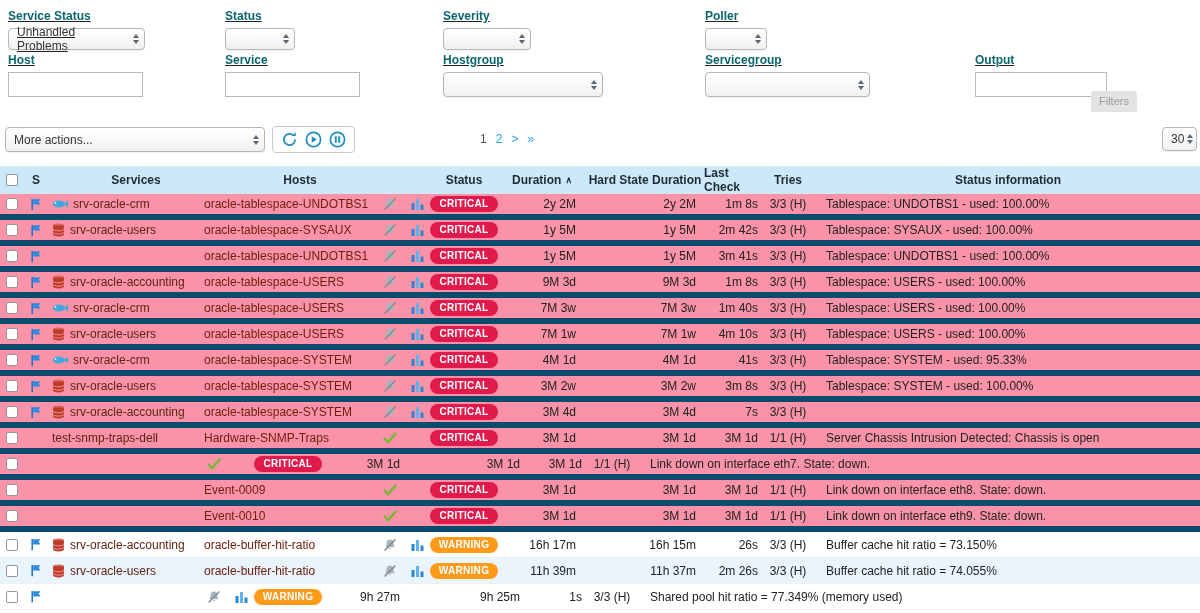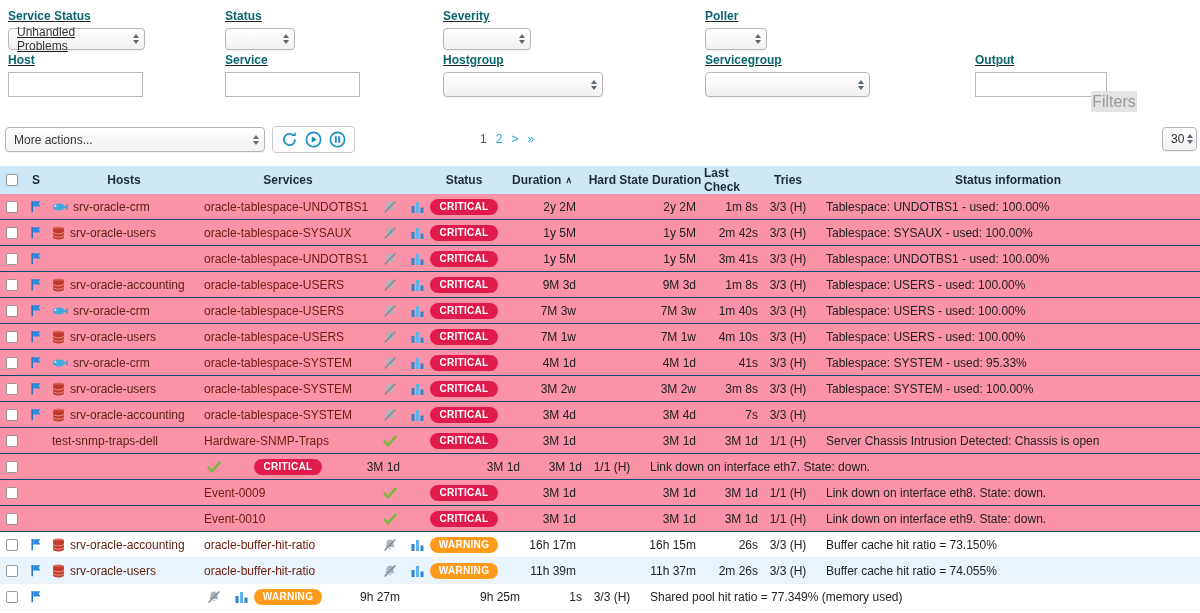--- a/index.html
+++ b/index.html
@@ -29,21 +29,21 @@
   .f-st  { left:225px; top:9px;  width:70px; }
   .f-sev { left:443px; top:9px;  width:88px; }
   .f-pol { left:705px; top:9px;  width:62px; }
   .f-host{ left:8px;   top:53px; width:135px; }
   .f-svc { left:225px; top:53px; width:135px; }
   .f-hg  { left:443px; top:53px; width:160px; }
   .f-sg  { left:705px; top:53px; width:165px; }
   .f-out { left:975px; top:53px; width:132px; }
   .filters-btn {
     position:absolute; left:1091px; top:91px; width:46px; height:21px;
-    background:#e3e3e3; color:#9b9b9b; font-size:16px; border:none;
+    background:#e3e3e3; color:#9b9b9b; font-size:11px; border:none;
     border-radius:3px 3px 0 0; text-align:center; line-height:21px; cursor:pointer;
   }
   
   .toolbar { position:absolute; top:120px; left:0; width:1200px; height:46px; }
   .more-actions { position:absolute; left:5px; top:7px; width:260px; height:25px; border-radius:4px; }
   .btn-group {
     position:absolute; left:272px; top:6px; height:27px; display:flex; align-items:center; gap:7px;
     border:1px solid #c9c9c9; border-radius:4px; padding:0 8px; background:#fff;
   }
   .icon-btn { display:flex; align-items:center; cursor:pointer; background:none; border:none; padding:0; }
@@ -51,21 +51,21 @@
   .pg { color:#23a5d8; cursor:pointer; }
   .pg.cur { color:#555; cursor:default; }
   .page-size { position:absolute; left:1162px; top:7px; width:35px; height:24px; padding-right:16px; }
   .page-size .arrows { right:3px; }
   
   .grid { position:absolute; top:166px; left:0; width:1200px; bottom:0; }
   .hdr {
     display:flex; height:28px; background:#cde9f7; font-weight:bold; color:#1c2b39;
     align-items:center; font-size:12px;
   }
-  .row { display:flex; height:26px; align-items:center; border-bottom:1px solid #0c4a6e; }
+  .row { display:flex; height:26px; align-items:center; border-bottom:6px solid #0c4a6e; }
   .row.critical { background:#fa93a8; }
   .row.warning  { background:#ffffff; border-bottom:1px solid #f0f0f0; }
   .row.warning.alt { background:#e9f4fc; }
   .c { display:flex; align-items:center; height:100%; }
   .col-cb    { width:24px;  justify-content:center; }
   .col-s     { width:24px;  justify-content:center; }
   .col-host  { width:152px; gap:5px; padding-left:4px; }
   .col-svc   { width:176px; padding-left:4px; }
   .col-bell  { width:28px;  justify-content:center; }
   .col-chart { width:26px;  justify-content:center; }
@@ -222,22 +222,22 @@
       </span>
   </div>
 </section>
 
 <section class="grid">
   <div class="hdr">
     <div class="c col-cb">
         <span class="cb"></span>
       </div>
     <div class="c col-s">S</div>
+    <div class="c col-svc">Services</div>
     <div class="c col-host">Hosts</div>
-    <div class="c col-svc">Services</div>
     <div class="c col-bell"></div>
     <div class="c col-chart"></div>
     <div class="c col-status">Status</div>
     <div class="c col-dur">
       <span>Duration</span>
       <span class="sort-caret">∧</span>
     </div>
     <div class="c col-hard">Hard State Duration</div>
     <div class="c col-last">Last Check</div>
     <div class="c col-tries">Tries</div>

